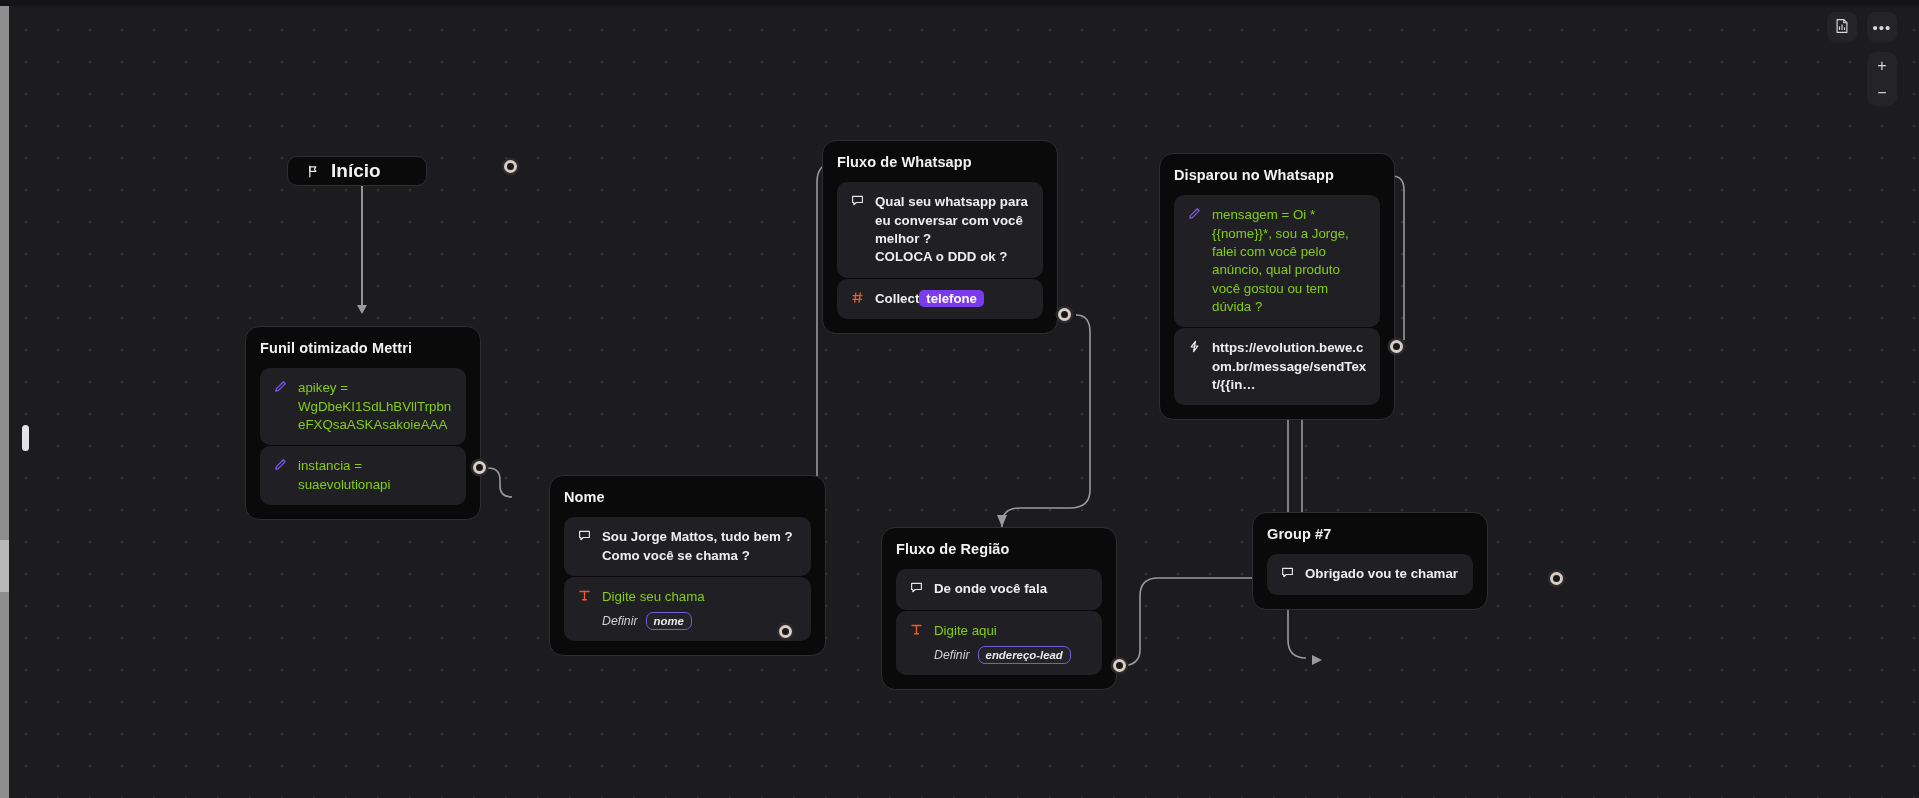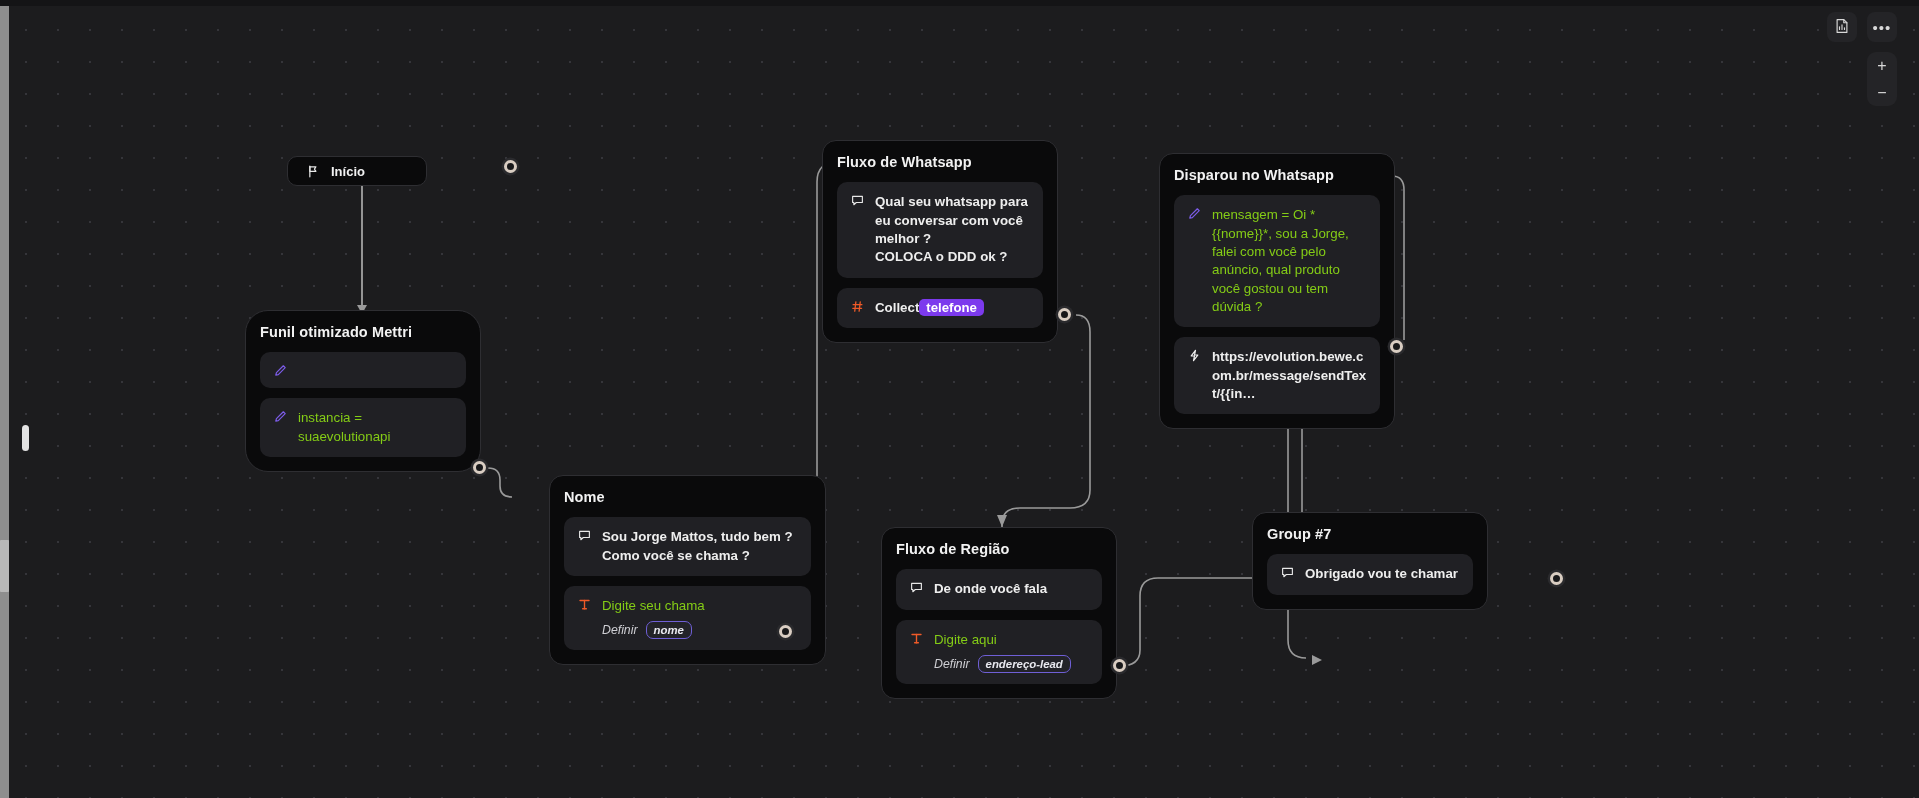--- a/index.html
+++ b/index.html
@@ -97,33 +97,33 @@
     z-index: 2;
     display: flex;
     align-items: center;
     gap: 11px;
     padding: 0 18px;
     height: 30px;
     width: 140px;
   }
   .node-start .start-label {
     color: #f2f2f2;
-    font-size: 13px;
+    font-size: 19px;
     font-weight: 700;
   }
 
   
   .block {
     background: #202024;
     border-radius: 10px;
     padding: 11px 13px;
     display: flex;
     gap: 10px;
     align-items: flex-start;
-    margin-bottom: 10px;
+    margin-bottom: 1px;
   }
   .block:last-child { margin-bottom: 0; }
 
   .block-icon {
     flex: 0 0 auto;
     width: 15px;
     display: flex;
     justify-content: center;
     align-items: flex-start;
     padding-top: 1px;
@@ -275,29 +275,32 @@
     <span class="block-icon" style="width:14px;">
       <svg width="13" height="13" viewBox="0 0 16 16" fill="none" stroke="#e8e8e8" stroke-width="1.5" stroke-linecap="round" stroke-linejoin="round">
         <path d="M3.5 14.5 V1.5"></path>
         <path d="M3.5 2.2 H11 L9.2 5 L11 7.8 H3.5 Z"></path>
       </svg>
     </span>
     <span class="start-label">Início</span>
   </div>
   <div class="handle" style="left:504px; top:160px;"></div>
 
-  <div class="node" style="left:245px; top:310px; width:236px;border-radius:23px;">
+  <div class="node" style="left:245px; top:326px; width:236px;">
     <div class="node-title">Funil otimizado Mettri</div>
 
     <div class="block">
       <span class="block-icon">
         <svg width="13" height="13" viewBox="0 0 16 16" fill="none" stroke="#7c5ce8" stroke-width="1.5" stroke-linecap="round" stroke-linejoin="round">
           <path d="M11.5 2.2 L13.8 4.5 L5.3 13 L2.2 13.8 L3 10.7 Z"></path>
         </svg>
       </span>
+      <div class="block-body">
+        <div class="block-text muted">apikey = WgDbeKI1SdLhBVllTrpbneFXQsaASKAsakoieAAA</div>
+      </div>
     </div>
 
     <div class="block">
       <span class="block-icon">
         <svg width="13" height="13" viewBox="0 0 16 16" fill="none" stroke="#7c5ce8" stroke-width="1.5" stroke-linecap="round" stroke-linejoin="round">
           <path d="M11.5 2.2 L13.8 4.5 L5.3 13 L2.2 13.8 L3 10.7 Z"></path>
         </svg>
       </span>
       <div class="block-body">
         <div class="block-text muted">instancia = suaevolutionapi</div>

